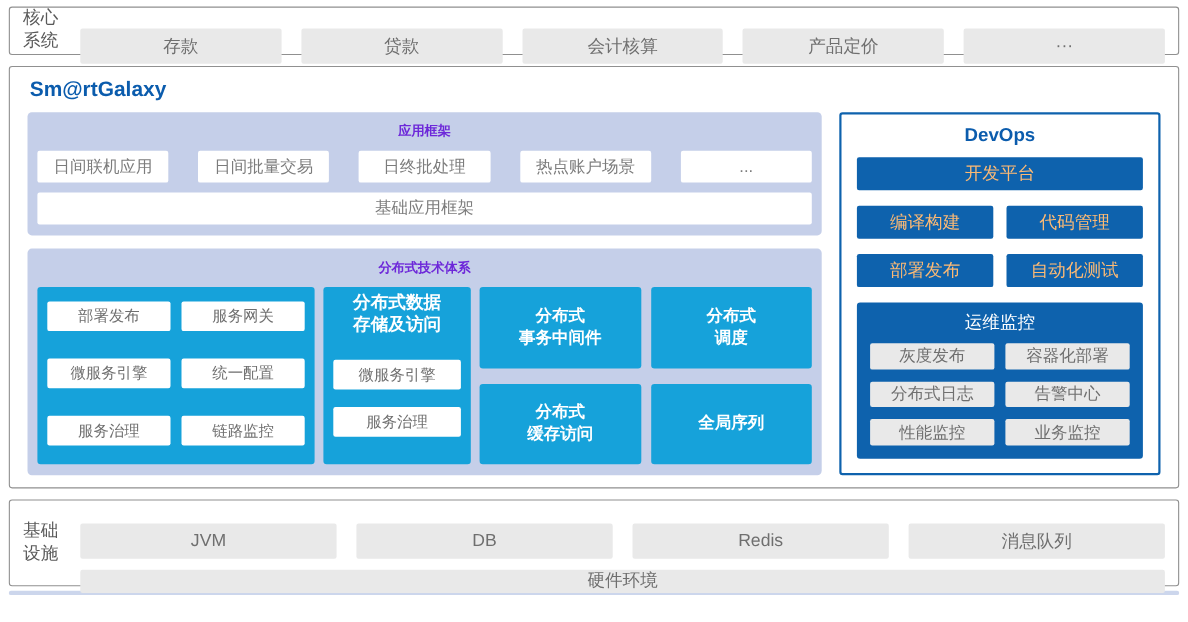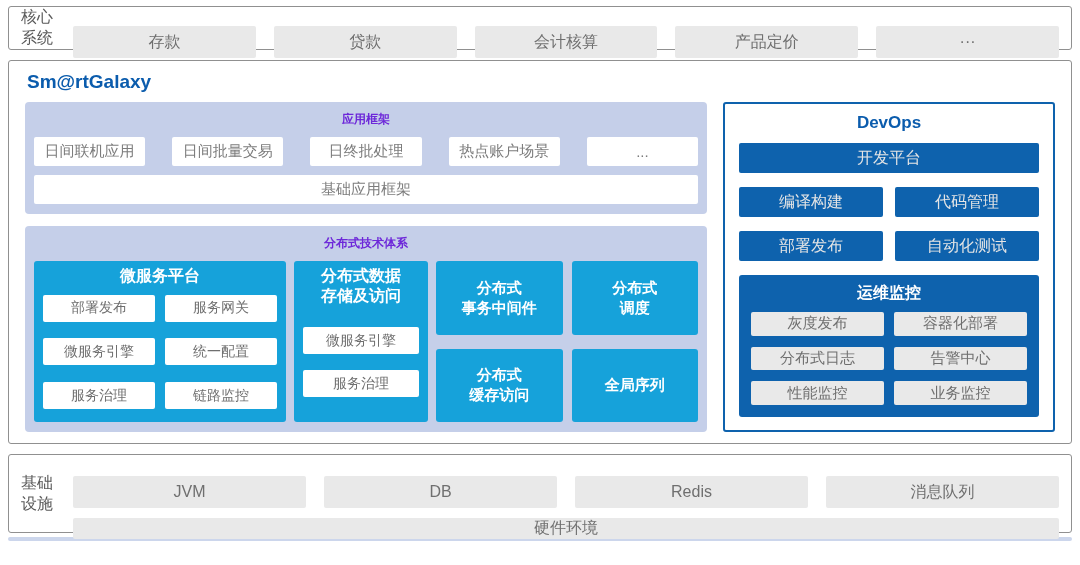--- a/index.html
+++ b/index.html
@@ -52,31 +52,31 @@
     font-size:14px; color:#6f6f6f; }
   .storage { width:134px; }
   .chip-col { flex:1; display:flex; flex-direction:column; justify-content:space-evenly; }
   .dist-grid { flex:1; display:grid; grid-template-columns:1fr 1fr;
     gap:14px 9px; }
   .cyan-cell { background:#16a2da; border-radius:3px; color:#fff;
     font-weight:bold; font-size:15px; text-align:center; line-height:1.35;
     display:flex; align-items:center; justify-content:center; white-space:pre-line; }
 
   
-  .devops { width:332px; background:#fff; border:2px solid #0e62ad;
+  .devops { width:292px; background:#fff; border:2px solid #0e62ad;
     border-radius:3px; padding:6px 14px 13px 14px; display:flex; flex-direction:column; }
   .devops-title { text-align:center; color:#0b5cad; font-weight:bold;
     font-size:17px; margin:3px 0 10px 0; }
-  .blue-bar { background:#0e62ad; border-radius:2px; color:#e5e5e5; height:30px;
+  .blue-bar { background:#0e62ad; border-radius:2px; color:#fdba74; height:30px;
     display:flex; align-items:center; justify-content:center; font-size:16px; }
   .tool-grid { display:grid; grid-template-columns:1fr 1fr; gap:14px 12px;
     margin-top:14px; }
   .ops-box { margin-top:14px; flex:1; background:#0e62ad; border-radius:3px;
     padding:5px 12px 12px 12px; display:flex; flex-direction:column; }
-  .ops-title { text-align:center; color:#fff; font-weight:bold; font-size:16px;
+  .ops-title { text-align:center; color:#fff; font-weight:normal; font-size:16px;
     margin:3px 0 8px 0; }
   .ops-grid { flex:1; display:grid; grid-template-columns:1fr 1fr;
     gap:11px 10px; }
   .ops-grid .gray-box { height:auto; font-size:15px; }
 
   .footer-strip { margin-top:4px; height:4px; background:#ccd6ec; border-radius:2px; }
 </style>
 </head>
 <body>
 
@@ -111,21 +111,20 @@
             <div class="white-box">...</div>
           </div>
           <div class="white-box full">基础应用框架</div>
         </div>
 
         <div class="panel grow">
           <div class="panel-title">分布式技术体系</div>
           <div class="dist-content">
 
             <div class="cyan-box micro">
-              <div class="cyan-title">微服务平台</div>
               <div class="chip-grid">
                 <div class="chip">部署发布</div>
                 <div class="chip">服务网关</div>
                 <div class="chip">微服务引擎</div>
                 <div class="chip">统一配置</div>
                 <div class="chip">服务治理</div>
                 <div class="chip">链路监控</div>
               </div>
             </div>
 

